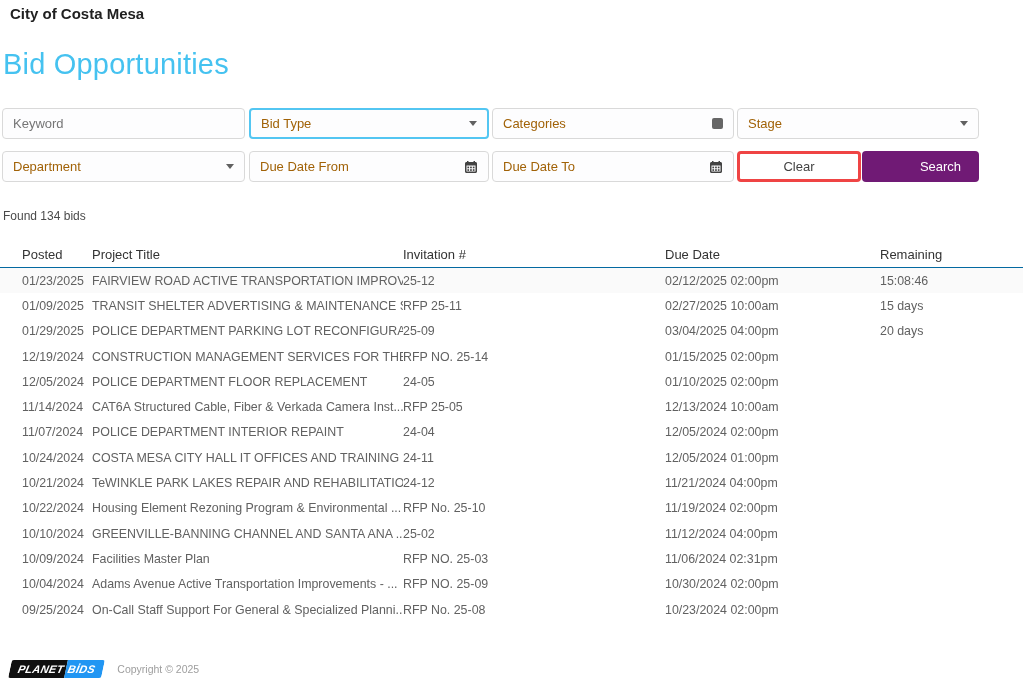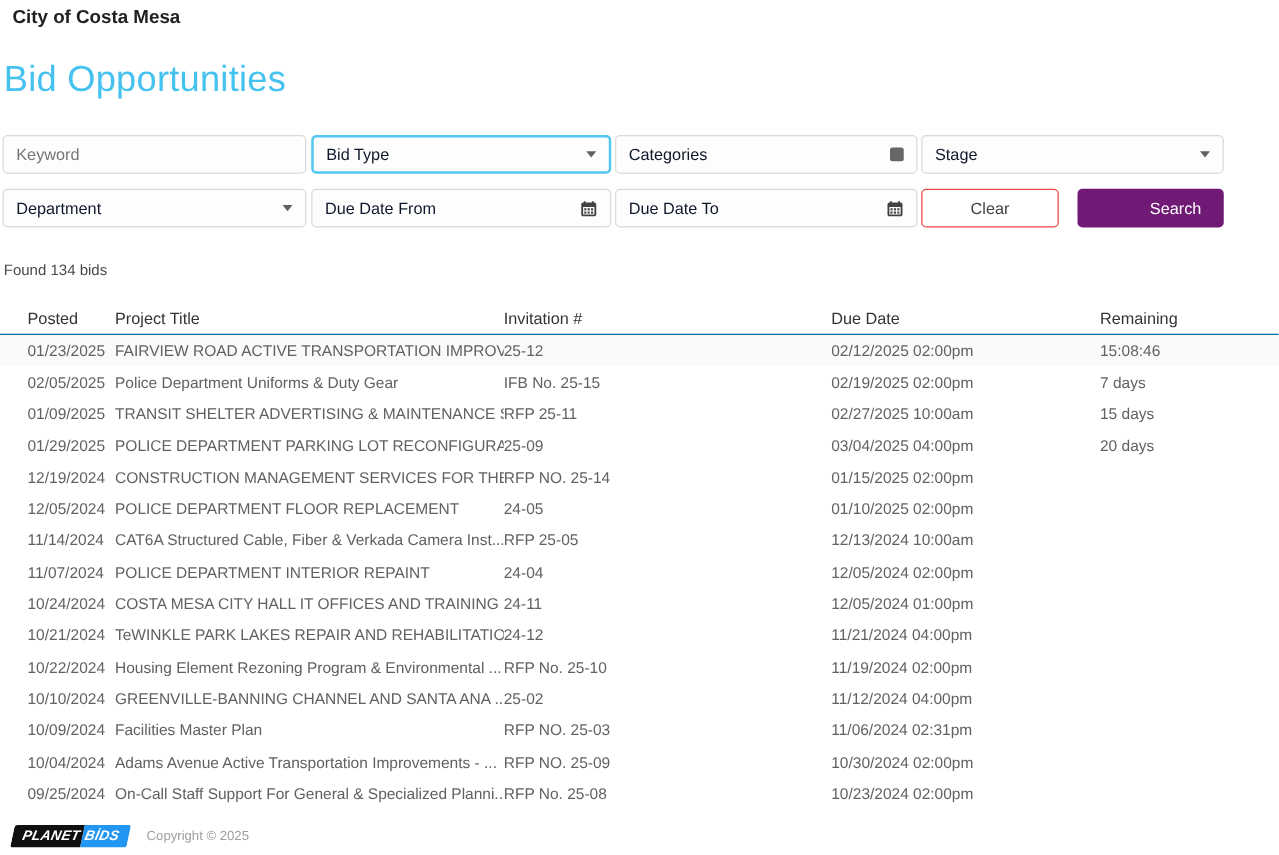--- a/index.html
+++ b/index.html
@@ -10,41 +10,41 @@
 
   .agency { position:absolute; left:10px; top:5px; font-size:15px; font-weight:bold; color:#212121; }
   .page-title { position:absolute; left:3px; top:48px; font-size:29px; font-weight:400; color:#45C2F0; letter-spacing:.2px; }
 
   
   .filters { position:absolute; left:0; top:108px; width:1023px; }
   .frow { position:absolute; left:0; width:1023px; height:31px; }
   .frow2 { top:43px; }
   .ffield { position:absolute; height:31px; background:#fdfdfe; border:1px solid #d9d9d9;
     border-radius:4px; display:flex; align-items:center; padding:0 10px; font-size:13px; color:#6b6b6b; }
-  .ffield .lbl { flex:1; color:#0f172a; }
+  .ffield .lbl { flex:1; color:#a16207; }
   .ffield.focused { border:2px solid #53C6F2; }
   input.ffield { color:#6b6b6b; outline:none; }
   input.ffield::placeholder { color:#757575; opacity:1; }
 
   .caret { width:0; height:0; border-left:4px solid transparent; border-right:4px solid transparent;
     border-top:5px solid #616161; margin-left:6px; }
   .cat-square { width:11px; height:11px; background:#666; border-radius:2px; margin-left:6px; }
   .cal-icon { margin-left:6px; display:flex; }
 
   .f-keyword  { left:2px;   width:243px; }
   .f-bidtype  { left:249px; width:240px; }
   .f-categories { left:492px; width:242px;gap:41px; }
   .f-stage    { left:737px; width:242px; }
   .f-department { left:2px; width:243px; }
   .f-duefrom  { left:249px; width:240px;gap:29px; }
   .f-dueto    { left:492px; width:242px; }
 
   .btn { position:absolute; height:31px; border-radius:4px; font-size:13px;
     display:flex; align-items:center; justify-content:center; cursor:pointer; }
-  .btn-clear { left:737px; width:110px; background:#fff; border:1px solid #ef4444; color:#424242; }
+  .btn-clear { left:737px; width:124px; background:#fff; border:3px solid #ef4444; color:#424242; }
   .btn-search { left:862px; width:117px; background:#701a75; border:none; color:#fff;padding-left:40px; }
 
   
   .found { position:absolute; left:3px; top:209px; font-size:12px; color:#4a4a4a; }
 
   .table { position:absolute; left:0; top:242px; width:1023px; }
   .thead, .trow { display:grid; grid-template-columns:70px 311px 262px 215px 143px;
     padding-left:22px; width:1023px; }
   .thead { height:26px; align-items:center; border-bottom:1px solid #0369a1; }
   .thead .hcell { font-size:13px; color:#333333; font-weight:500;
@@ -139,27 +139,20 @@
     </div>
     <div>
         <div class="trow">
           <div class="cell">01/23/2025</div>
           <div class="cell">FAIRVIEW ROAD ACTIVE TRANSPORTATION IMPROV...</div>
           <div class="cell">25-12</div>
           <div class="cell">02/12/2025 02:00pm</div>
           <div class="cell">15:08:46</div>
         </div>
         <div class="trow">
-          <div class="cell">02/05/2025</div>
-          <div class="cell">Police Department Uniforms &amp; Duty Gear</div>
-          <div class="cell">IFB No. 25-15</div>
-          <div class="cell">02/19/2025 02:00pm</div>
-          <div class="cell">7 days</div>
-        </div>
-        <div class="trow">
           <div class="cell">01/09/2025</div>
           <div class="cell">TRANSIT SHELTER ADVERTISING &amp; MAINTENANCE S...</div>
           <div class="cell">RFP 25-11</div>
           <div class="cell">02/27/2025 10:00am</div>
           <div class="cell">15 days</div>
         </div>
         <div class="trow">
           <div class="cell">01/29/2025</div>
           <div class="cell">POLICE DEPARTMENT PARKING LOT RECONFIGURAT...</div>
           <div class="cell">25-09</div>

